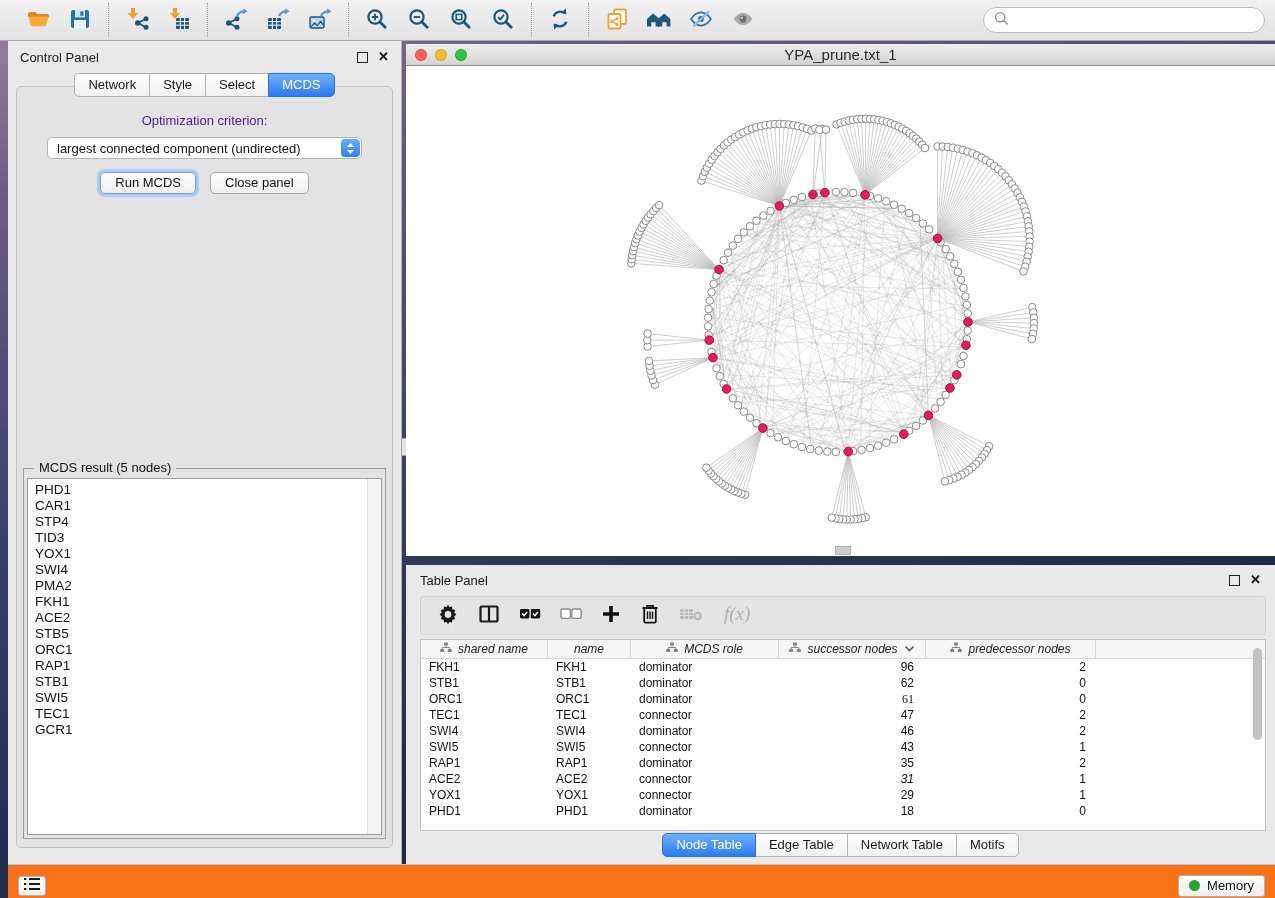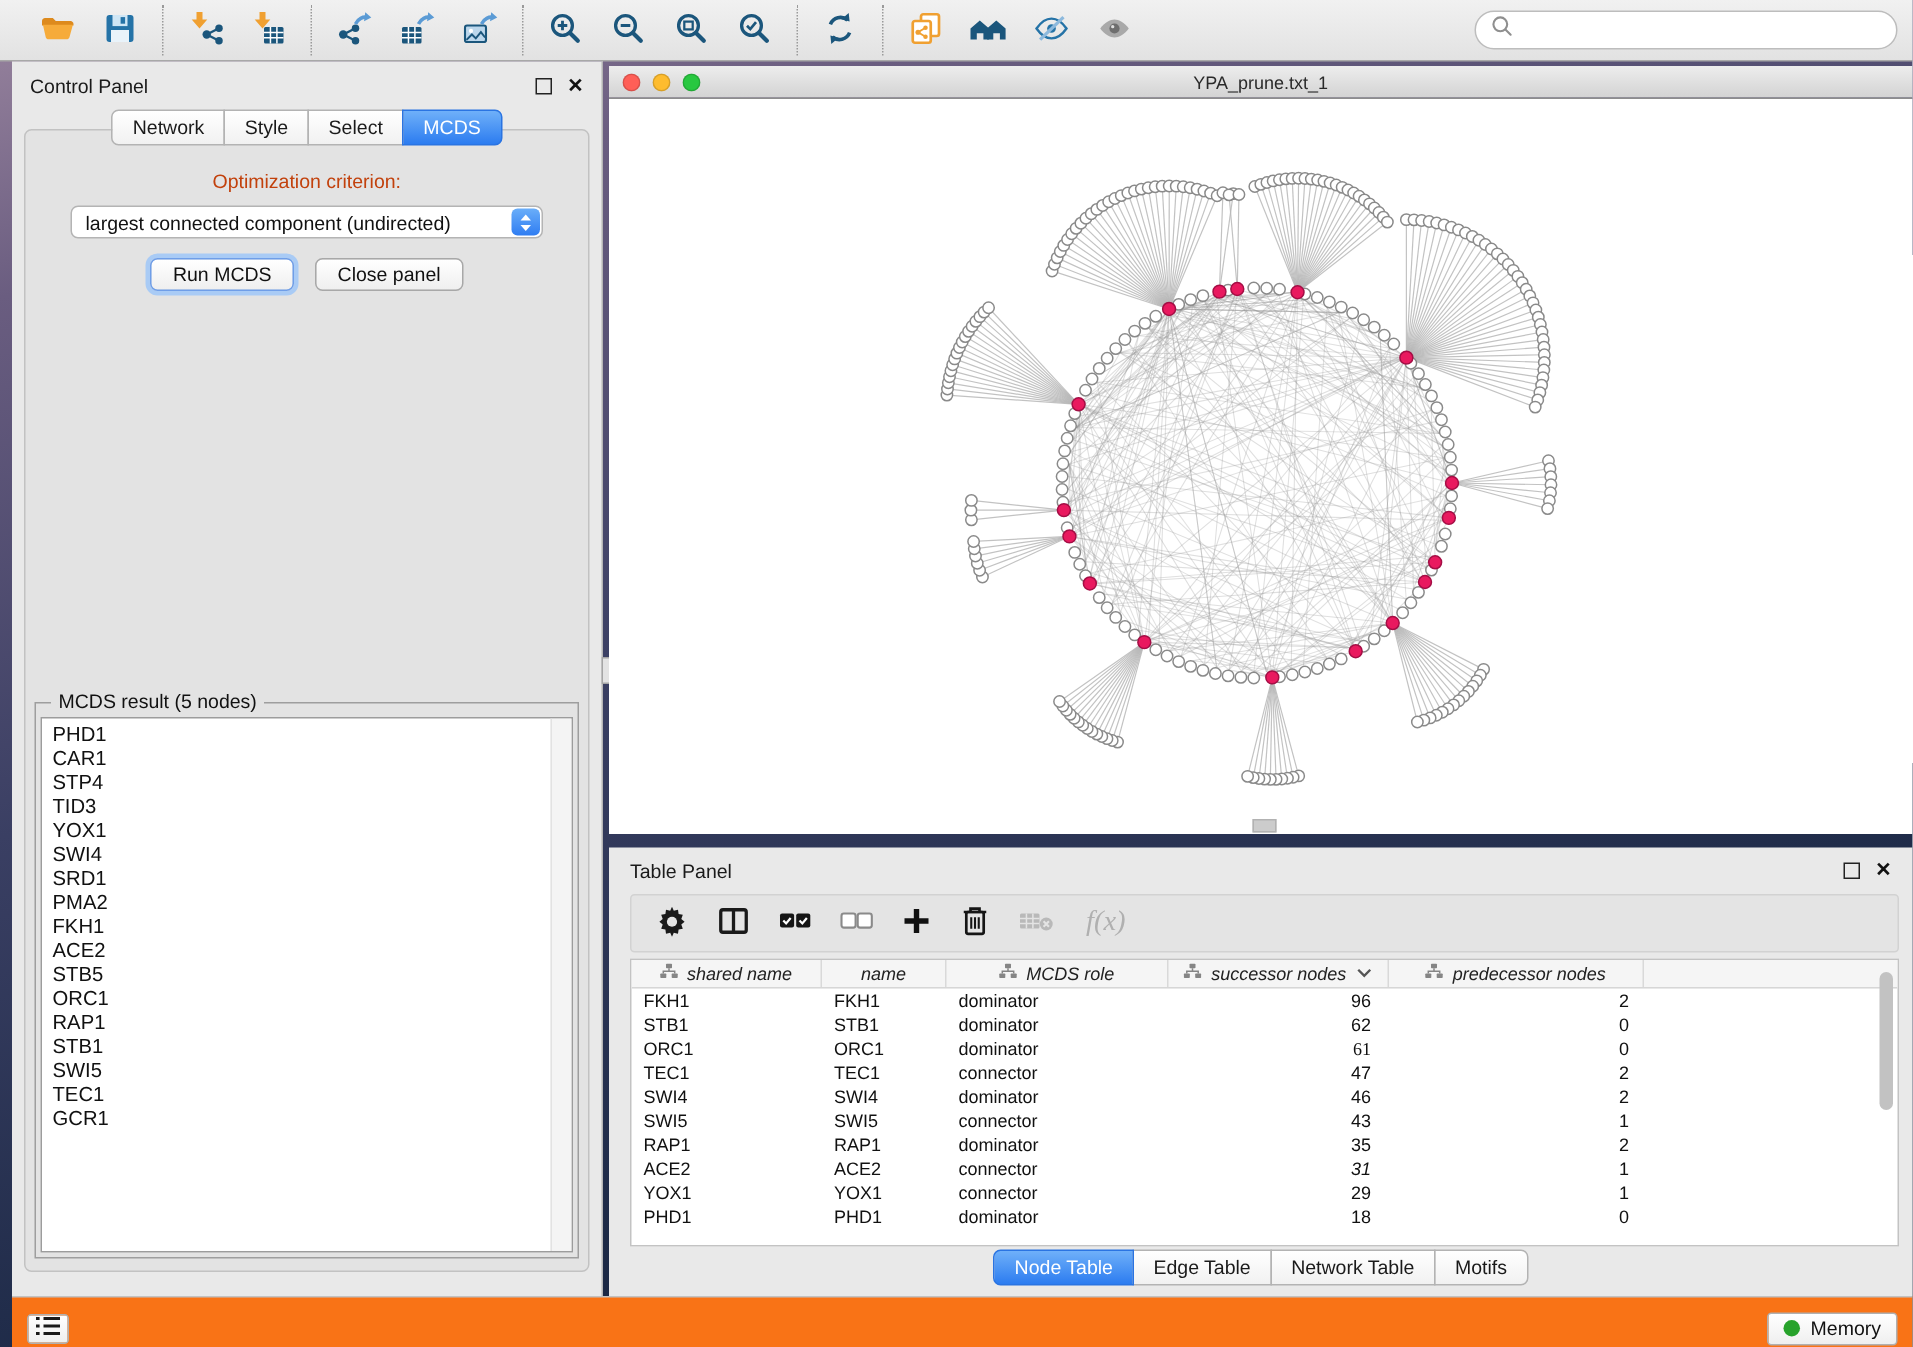--- a/index.html
+++ b/index.html
@@ -29,21 +29,21 @@
   .float-btn{width:9px;height:9px;border:1.5px solid #222;background:transparent;}
   .close-glyph{font-size:13px;font-weight:bold;color:#111;line-height:12px;}
   .cp-tabs{display:flex;justify-content:center;margin-top:6px;position:relative;z-index:2;}
   .seg{font-size:13px;color:#1a1a1a;padding:3px 13px 4px;background:linear-gradient(#ffffff,#f1f1f1);
     border:1px solid #b3b3b3;margin-left:-1px;position:relative;}
   .seg:first-child{border-top-left-radius:5px;border-bottom-left-radius:5px;margin-left:0;}
   .seg:last-child{border-top-right-radius:5px;border-bottom-right-radius:5px;}
   .seg.active{background:linear-gradient(#6fb0f9,#2c7cf0);color:#fff;border-color:#2a74e2;z-index:3;}
   .cp-content{position:absolute;left:8px;right:8px;top:45px;bottom:16px;background:#e3e3e3;
     border:1px solid #c2c2c2;border-radius:5px;z-index:1;}
-  .opt-label{text-align:center;margin-top:26px;font-size:13px;color:#c2410c;}
+  .opt-label{text-align:center;margin-top:26px;font-size:13px;color:#4c1d95;}
   .select-box{margin:9px auto 0;width:315px;height:22px;background:#fff;border:1px solid #b4b4b4;
     border-radius:5px;display:flex;align-items:center;font-size:13px;color:#111;
     padding-left:9px;box-sizing:border-box;position:relative;}
   .select-stepper{position:absolute;right:1px;top:1px;bottom:1px;width:19px;border-radius:4px;
     background:linear-gradient(#6aaef9,#2f7df2);display:flex;flex-direction:column;
     align-items:center;justify-content:center;gap:1px;}
   .btn-row{display:flex;justify-content:center;gap:14px;margin-top:13px;}
   .mac-btn{font-size:13px;color:#111;padding:2px 14px 3px;background:linear-gradient(#ffffff,#efefef);
     border:1px solid #a8a8a8;border-radius:5px;font-family:"Liberation Sans",sans-serif;}
   .focus-ring{box-shadow:0 0 0 3px #a9cbf5;border-color:#6f9ee8;}
@@ -51,21 +51,21 @@
   .legend{position:absolute;top:-9px;left:10px;background:#e3e3e3;padding:0 5px;font-size:13px;color:#111;}
   .result-list{position:absolute;left:3px;right:3px;top:9px;bottom:3px;background:#fff;
     border:1px solid #9c9c9c;overflow:hidden;padding:3px 0 0 7px;font-size:13.5px;line-height:16px;color:#111;}
   .v-track{position:absolute;right:0;top:0;bottom:0;width:13px;background:#f4f4f4;border-left:1px solid #e2e2e2;}
   
   #net-window{position:absolute;left:406px;top:44px;width:869px;height:512px;}
   .net-titlebar{height:22px;background:linear-gradient(#ededed,#d3d3d3);border-bottom:1px solid #8d8d8d;
     display:flex;align-items:center;padding:0 9px;position:relative;box-sizing:border-box;}
   .traffic{display:flex;gap:8px;z-index:2;}
   .light{width:12px;height:12px;border-radius:50%;border:1px solid rgba(0,0,0,.15);box-sizing:border-box;}
-  .net-title{position:absolute;left:0;right:0;text-align:center;font-size:12px;color:#2a2a2a;}
+  .net-title{position:absolute;left:0;right:0;text-align:center;font-size:15px;color:#2a2a2a;}
   .net-canvas{position:absolute;top:22px;left:0;right:0;bottom:0;background:#fff;}
   .h-thumb{position:absolute;left:429px;bottom:1px;width:14px;height:7px;background:#cccccc;border:1px solid #b2b2b2;}
   .divider-handle{position:absolute;left:401px;top:438px;width:6px;height:16px;background:#e3e3e3;border:1px solid #a5a5a5;}
   
   #table-panel{position:absolute;left:406px;top:565px;width:869px;height:299px;background:#e9e9e9;}
   .tp-header{height:26px;display:flex;align-items:center;padding:4px 14px 0;box-sizing:border-box;}
   .tp-toolbar{position:absolute;left:14px;right:9px;top:31px;height:39px;background:#e4e4e4;
     border:1px solid #d2d2d2;border-radius:3px;display:flex;align-items:center;gap:19px;
     padding-left:16px;box-sizing:border-box;}
   .tp-table{position:absolute;left:14px;right:9px;top:74px;bottom:33px;background:#fff;
@@ -286,21 +286,20 @@
     <div class="result-group">
       <span class="legend">MCDS result (5 nodes)</span>
       <div class="result-list" id="result-list">
         <div class="v-track"></div>
       <div>PHD1</div>
           <div>CAR1</div>
           <div>STP4</div>
           <div>TID3</div>
           <div>YOX1</div>
           <div>SWI4</div>
-          <div>SRD1</div>
           <div>PMA2</div>
           <div>FKH1</div>
           <div>ACE2</div>
           <div>STB5</div>
           <div>ORC1</div>
           <div>RAP1</div>
           <div>STB1</div>
           <div>SWI5</div>
           <div>TEC1</div>
           <div>GCR1</div>

